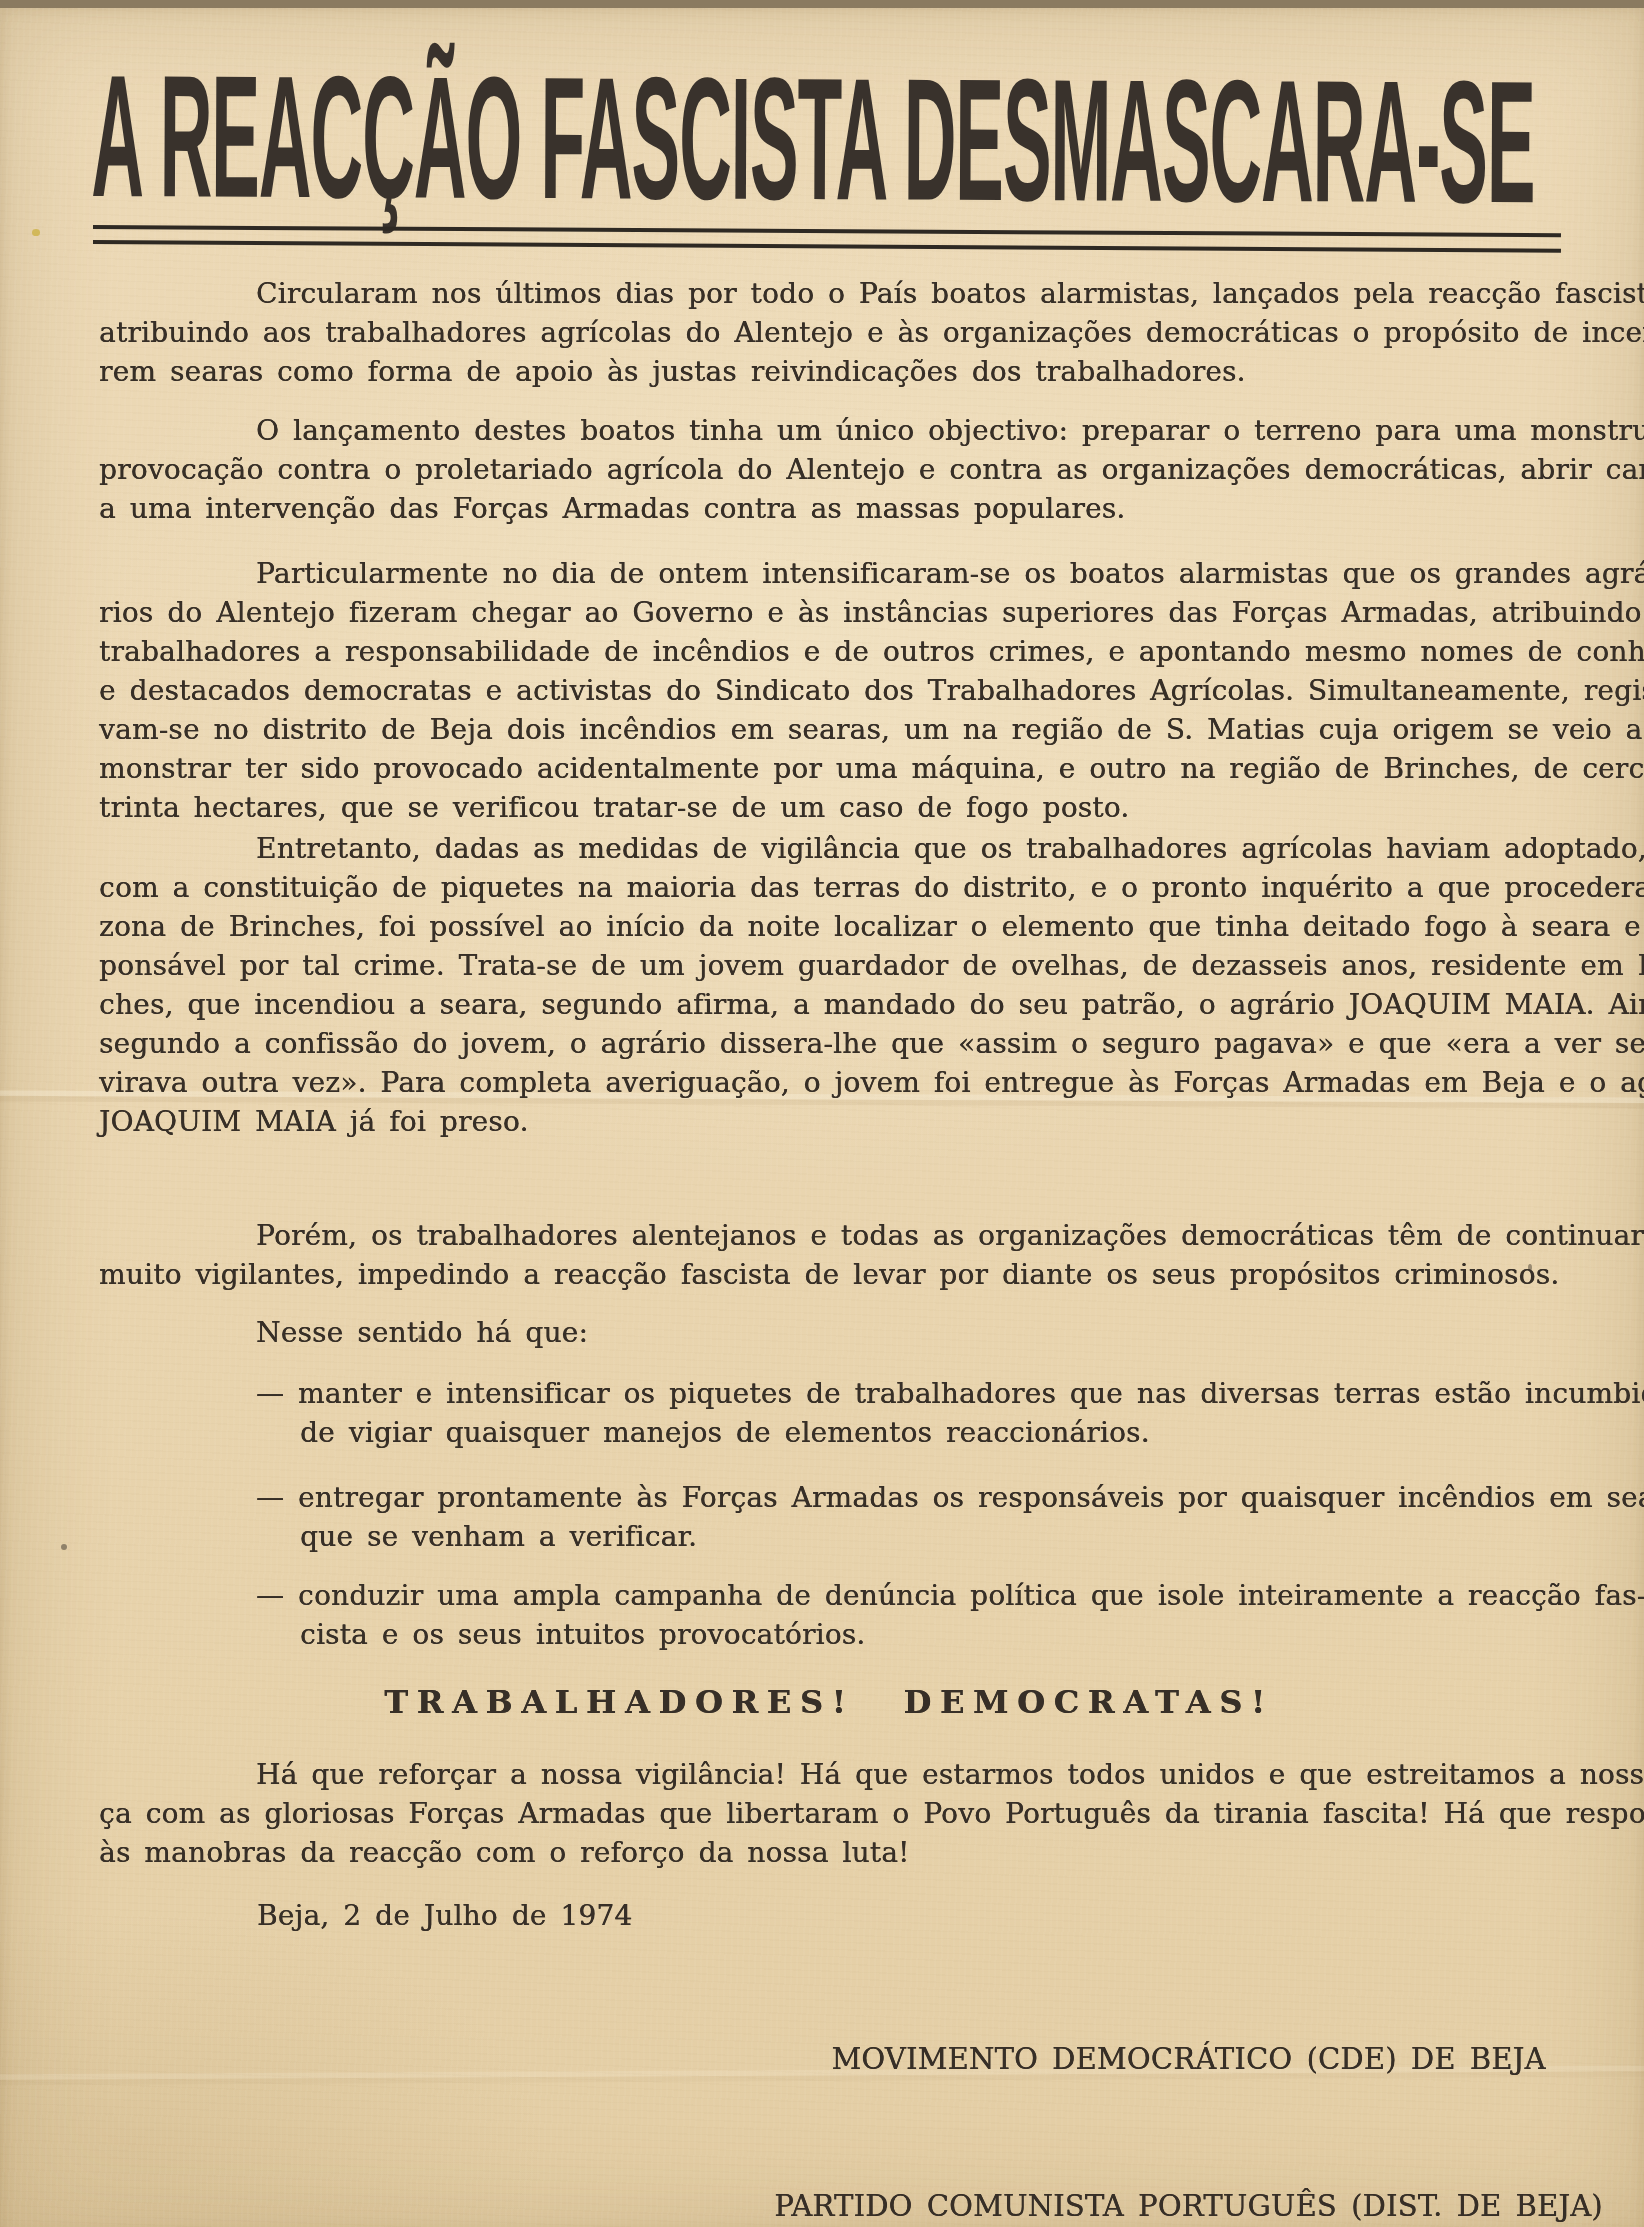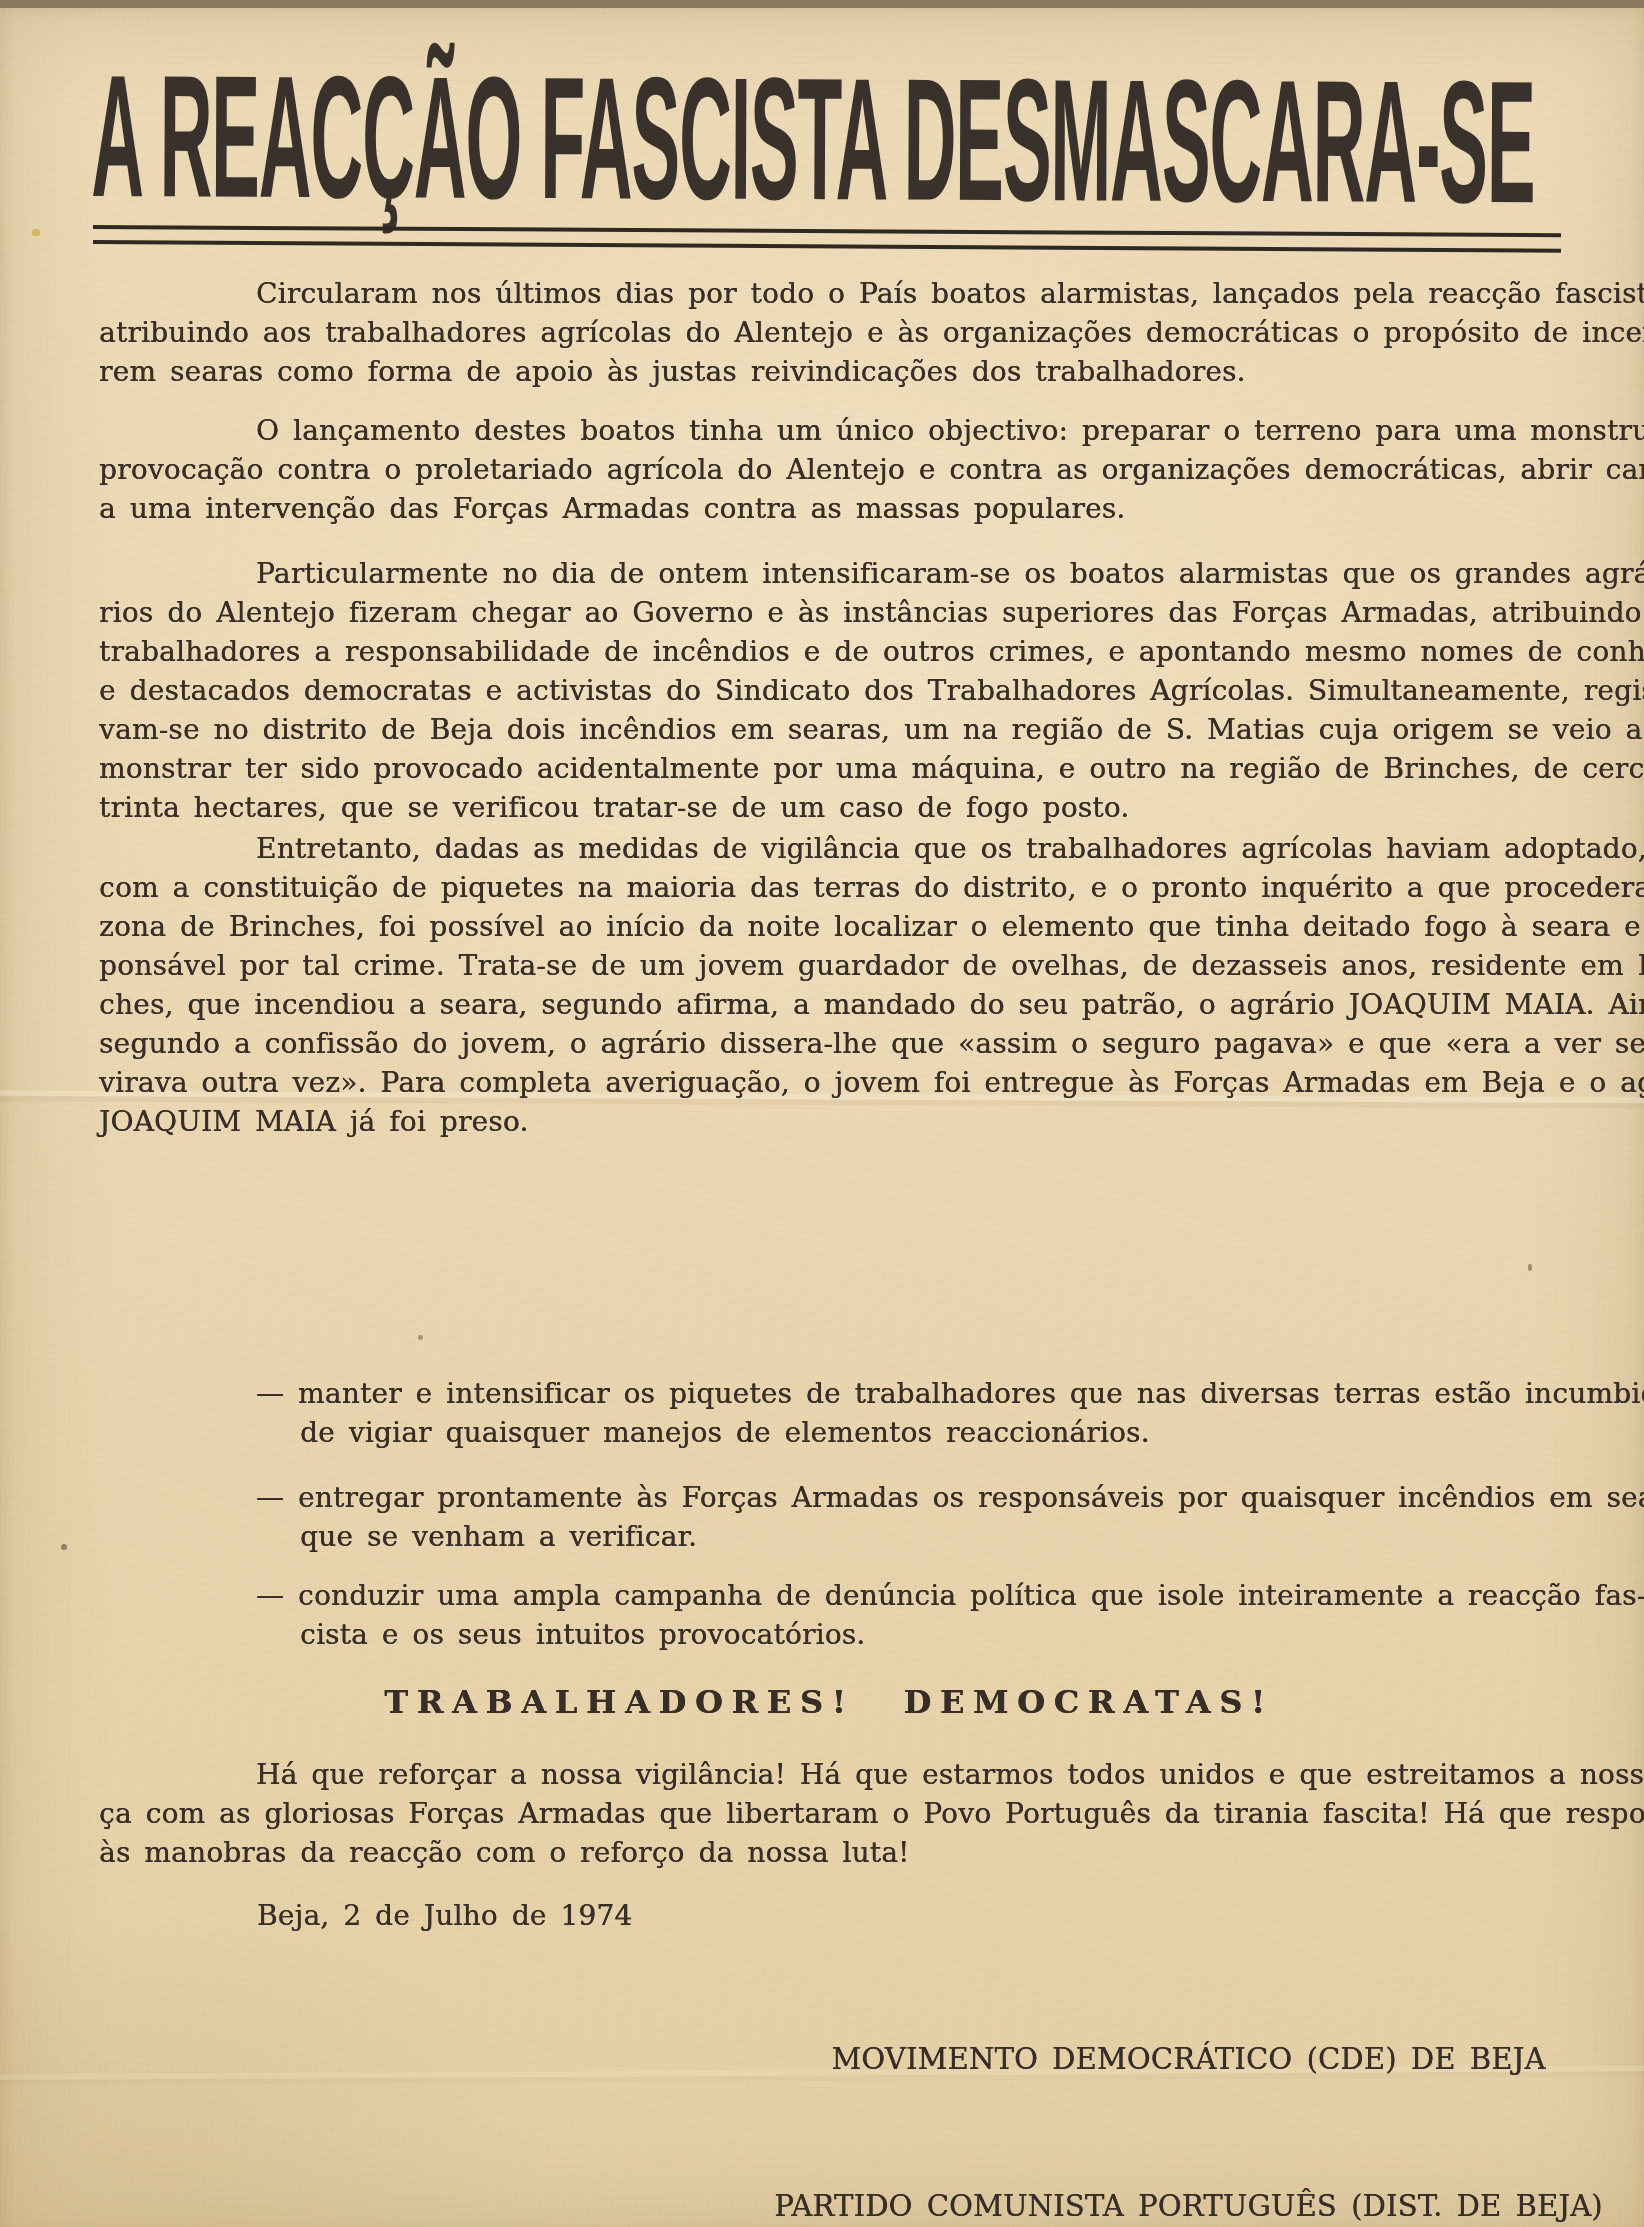--- a/index.html
+++ b/index.html
@@ -97,20 +97,23 @@
 monstrar ter sido provocado acidentalmente por uma máquina, e outro na região de Brinches, de cerca de
 trinta hectares, que se verificou tratar-se de um caso de fogo posto.</div>
   <div class="block para" style="top:821px">Entretanto, dadas as medidas de vigilância que os trabalhadores agrícolas haviam adoptado,
 com a constituição de piquetes na maioria das terras do distrito, e o pronto inquérito a que procederam na
 zona de Brinches, foi possível ao início da noite localizar o elemento que tinha deitado fogo à seara e o res-
 ponsável por tal crime. Trata-se de um jovem guardador de ovelhas, de dezasseis anos, residente em Brin-
 ches, que incendiou a seara, segundo afirma, a mandado do seu patrão, o agrário JOAQUIM MAIA. Ainda
 segundo a confissão do jovem, o agrário dissera-lhe que «assim o seguro pagava» e que «era a ver se isto
 virava outra vez». Para completa averiguação, o jovem foi entregue às Forças Armadas em Beja e o agrário
 JOAQUIM MAIA já foi preso.</div>
+  <div class="block para" style="top:1208px">Porém, os trabalhadores alentejanos e todas as organizações democráticas têm de continuar
+muito vigilantes, impedindo a reacção fascista de levar por diante os seus propósitos criminosos.</div>
+  <div class="block para" style="top:1305px">Nesse sentido há que:</div>
 
   <div class="block item" style="top:1366px">— manter e intensificar os piquetes de trabalhadores que nas diversas terras estão incumbidos
 de vigiar quaisquer manejos de elementos reaccionários.</div>
   <div class="block item" style="top:1470px">— entregar prontamente às Forças Armadas os responsáveis por quaisquer incêndios em searas
 que se venham a verificar.</div>
   <div class="block item" style="top:1568px">— conduzir uma ampla campanha de denúncia política que isole inteiramente a reacção fas-
 cista e os seus intuitos provocatórios.</div>
 
   <div class="block slogan">
     <span class="w1">TRABALHADORES!</span><span class="w2">DEMOCRATAS!</span>

